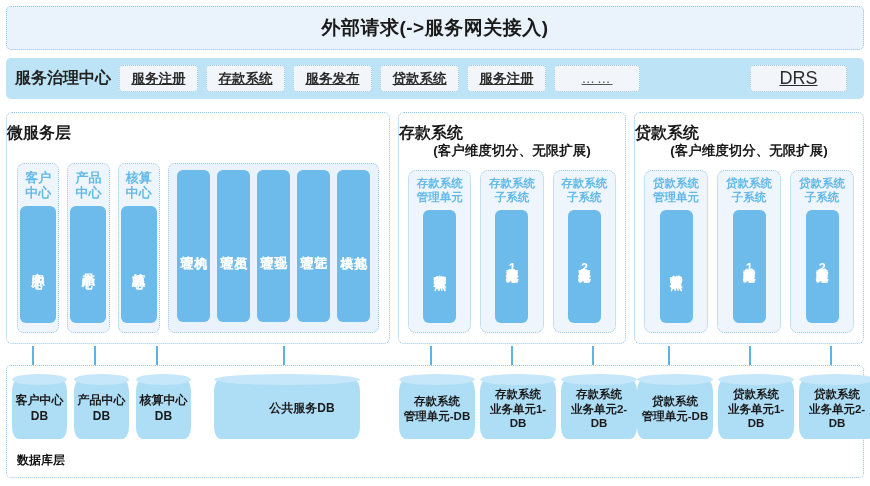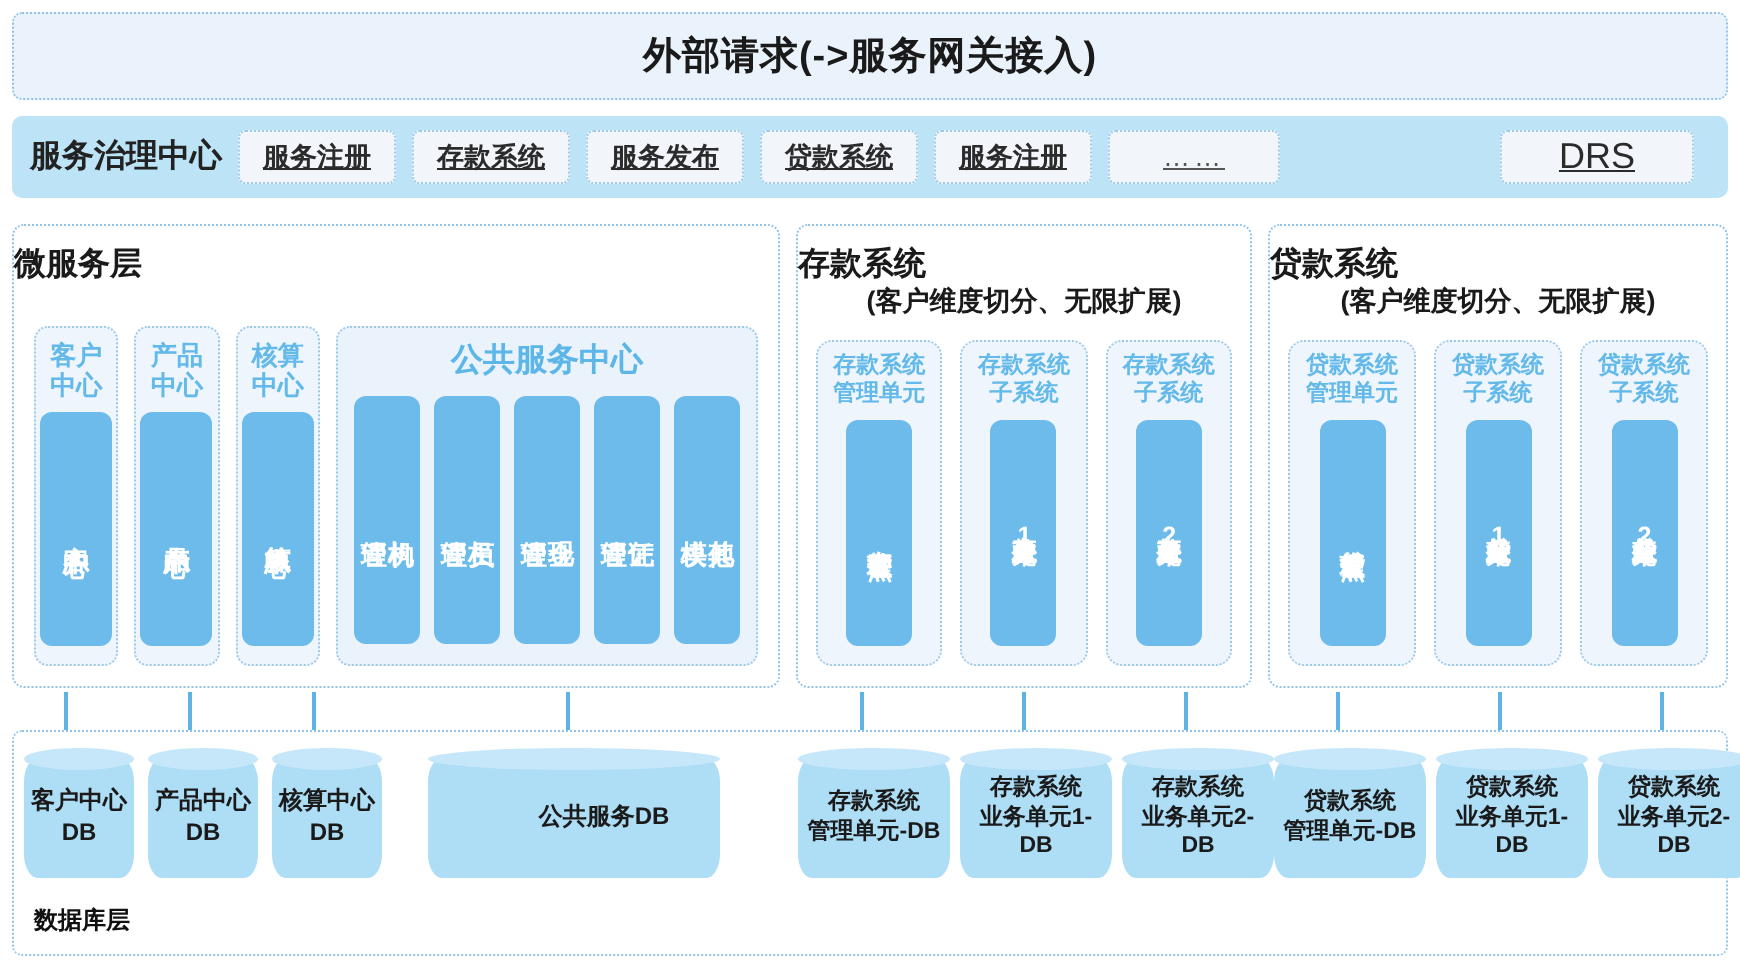--- a/index.html
+++ b/index.html
@@ -229,21 +229,20 @@
 
       <div class="center-card">
         <div class="center-card-label">核算
 中心</div>
         <div class="vbox">
           <span class="vtext">核算中心</span>
         </div>
       </div>
 
       <div class="pub-card">
-        <div class="pub-title">公共服务中心</div>
         <div class="pub-modules">
           <div class="mod-box">
             <span class="mod-text">机构
 管理</span>
           </div>
           <div class="mod-box">
             <span class="mod-text">柜员
 管理</span>
           </div>
           <div class="mod-box">

